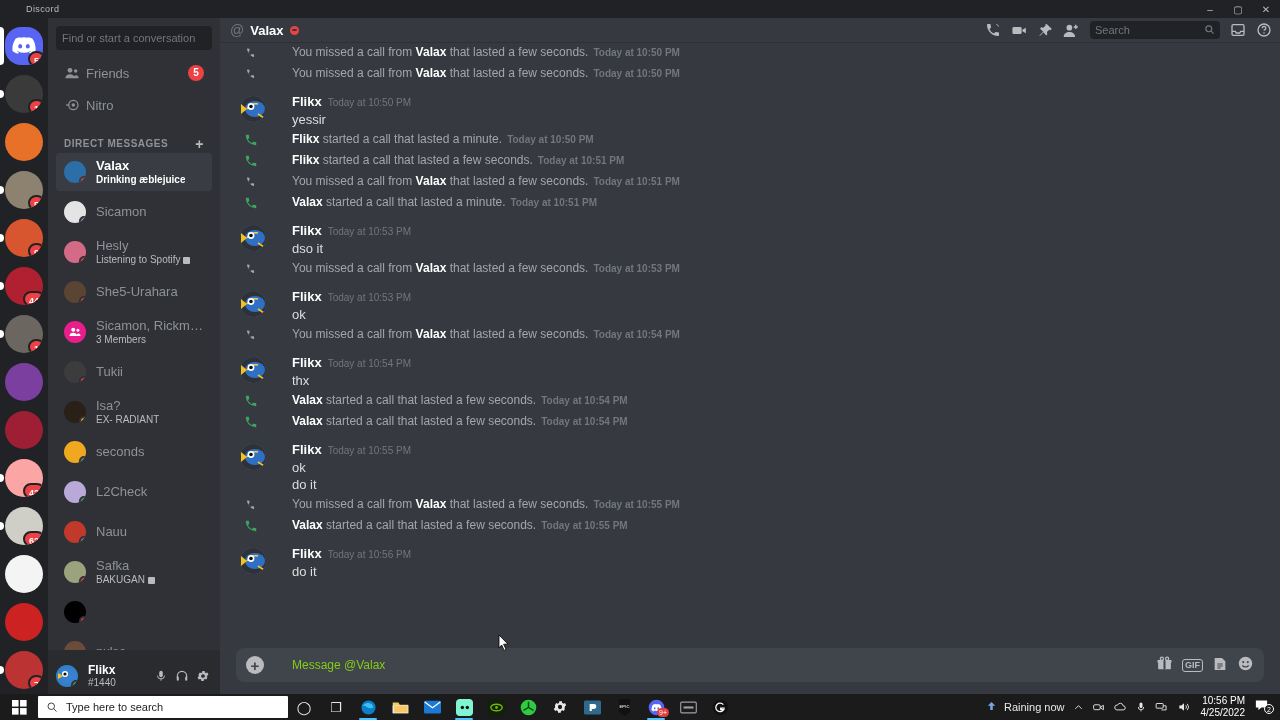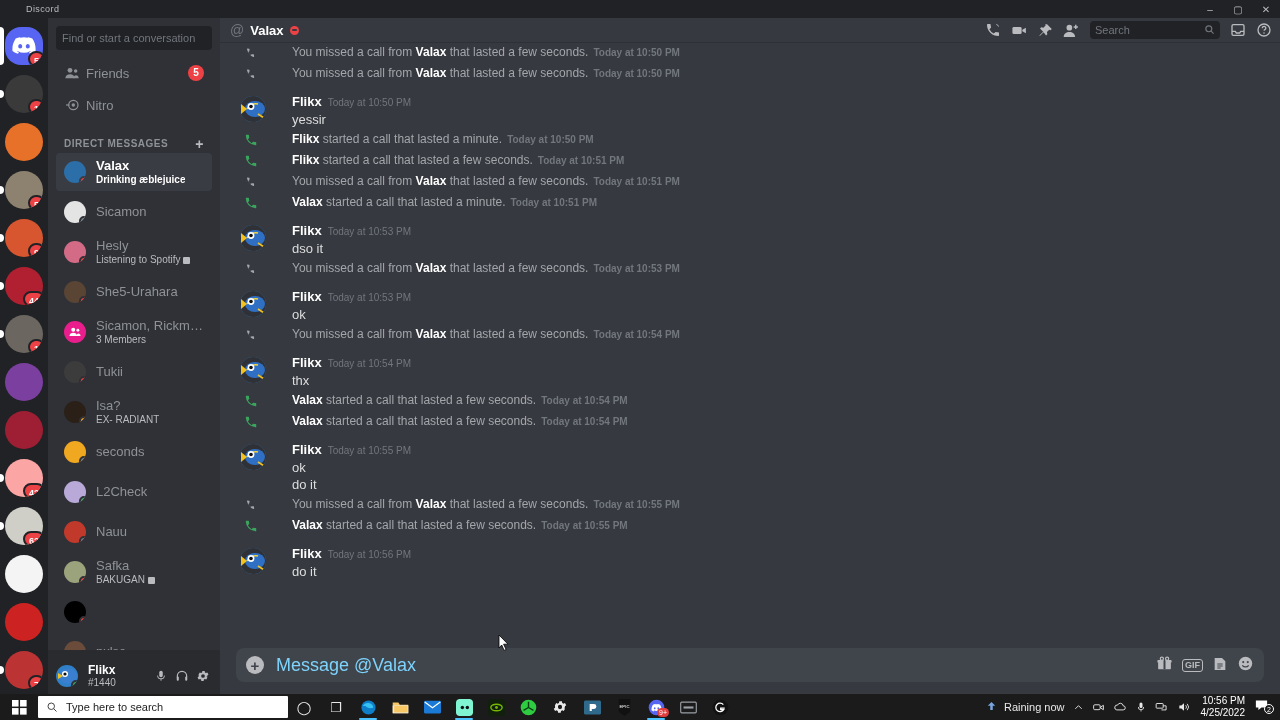--- a/index.html
+++ b/index.html
@@ -159,21 +159,21 @@
   .composer { padding:0 16px 20px 16px; flex:0 0 auto; }
   .cbox {
     background:#40444b; border-radius:8px; height:34px;
     display:flex; align-items:center; padding:0 10px;
   }
   .cplus {
     width:18px; height:18px; border-radius:50%; background:#b9bbbe;
     color:#40444b; display:flex; align-items:center; justify-content:center;
     font-size:15px; line-height:15px; flex:0 0 auto; font-weight:bold;
   }
-  .cph { margin-left:12px; color:#7dd3fc; font-size:18px; flex:1; }
+  .cph { margin-left:28px; color:#84cc16; font-size:12px; flex:1; }
   .cicons { display:flex; align-items:center; gap:9px; color:#b9bbbe; }
   .gifbtn { font-size:9px; font-weight:bold; border:1.5px solid #b9bbbe;
     border-radius:3px; padding:0 2px; line-height:11px; color:#b9bbbe;}
 
   
   .taskbar {
     position:absolute; bottom:0; left:0; width:1280px; height:26px;
     background:#1b1b1b; display:flex; align-items:center;
   }
   .tstart { width:38px; height:26px; display:flex; align-items:center; justify-content:center; }

